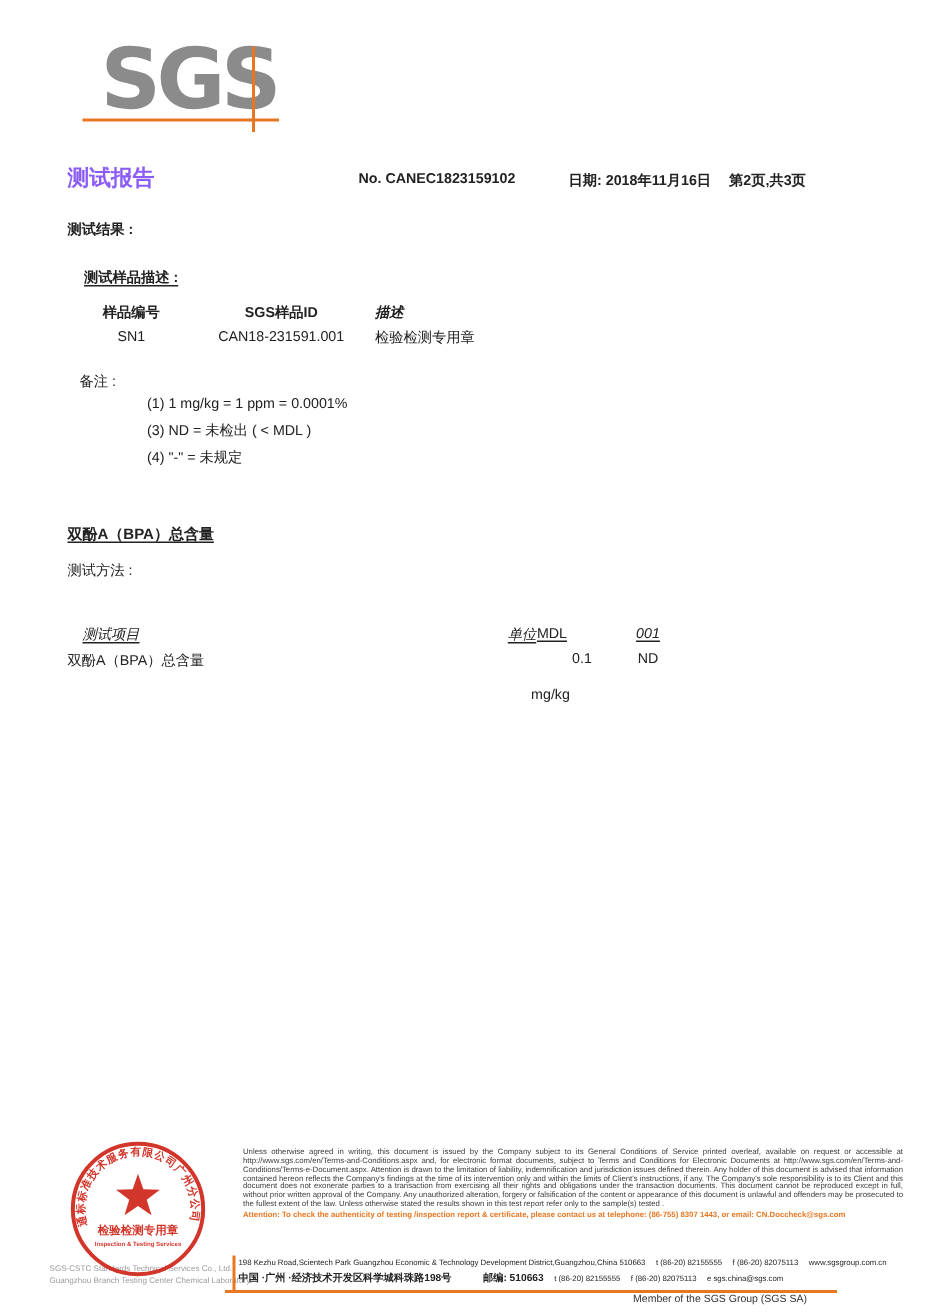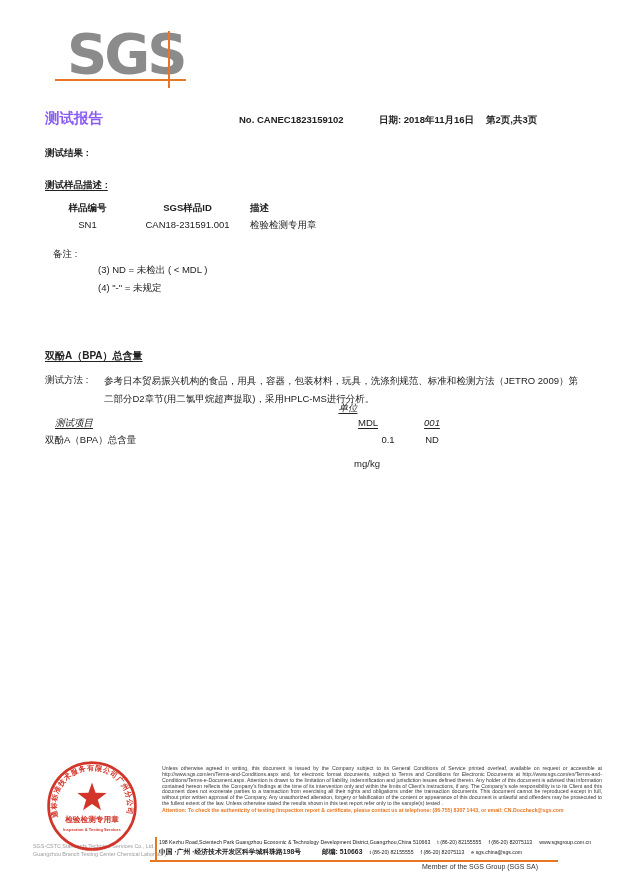--- a/index.html
+++ b/index.html
@@ -59,42 +59,42 @@
   <div class="abs crop" style="left:168px;top:31px;width:1.5px;height:57px;"></div>
   <div class="abs crop" style="left:55px;top:79px;width:131px;height:1.5px;"></div>
 
   <div class="abs doc-title" style="left:45px;top:109px;">测试报告</div>
   <div class="abs hdr-txt hdr-bold" style="left:215px;top:114px;">No. CANEC1823159102</div>
   <div class="abs hdr-txt hdr-bold" style="left:355px;top:114px;">日期: 2018年11月16日</div>
   <div class="abs hdr-txt hdr-bold" style="left:462px;top:114px;">第2页,共3页</div>
 
   <div class="abs txt bold" style="left:45px;top:147px;">测试结果 :</div>
 
-  <div class="abs txt bold ul" style="left:45px;top:179px;">测试样品描述 :</div>
+  <div class="abs txt bold ul" style="left:56px;top:179px;">测试样品描述 :</div>
 
   <div class="abs txt bold cell-c" style="left:45px;top:202px;width:85px;">样品编号</div>
   <div class="abs txt bold cell-c" style="left:135px;top:202px;width:105px;">SGS样品ID</div>
-  <div class="abs txt bold" style="left:250px;top:202px;">描述</div>
+  <div class="abs txt bold" style="left:250px;top:202px;font-style:italic;">描述</div>
 
   <div class="abs txt cell-c" style="left:45px;top:219px;width:85px;">SN1</div>
   <div class="abs txt cell-c" style="left:135px;top:219px;width:105px;">CAN18-231591.001</div>
   <div class="abs txt" style="left:250px;top:219px;">检验检测专用章</div>
 
   <div class="abs txt" style="left:53px;top:248px;">备注 :</div>
   <div class="abs notes-list" style="left:98px;top:261px;">
+    <div>(1) 1 mg/kg = 1 ppm = 0.0001%</div>
     <div>(3) ND = 未检出 ( &lt; MDL )</div>
     <div>(4) "-" = 未规定</div>
   </div>
 
   <div class="abs sec-head" style="left:45px;top:349px;">双酚A（BPA）总含量</div>
   <div class="abs txt" style="left:45px;top:374px;">测试方法 :</div>
-  <div class="abs method-text" style="left:104px;top:372px;">参考日本贸易振兴机构的食品，用具，容器，包装材料，玩具，洗涤剂规范、标准和检测方法（JETRO 2009）第二部分D2章节(用二氯甲烷超声提取)，采用HPLC-MS进行分析。</div>
 
   <div class="abs txt it ul" style="left:55px;top:417px;">测试项目</div>
-  <div class="abs txt it ul cell-c" style="left:326px;top:402px;width:44px;">单位</div>
+  <div class="abs txt it ul cell-c" style="left:326px;top:417px;width:44px;">单位</div>
   <div class="abs txt ul cell-c" style="left:346px;top:417px;width:44px;">MDL</div>
   <div class="abs txt it ul cell-c" style="left:412px;top:417px;width:40px;">001</div>
 
   <div class="abs txt" style="left:45px;top:434px;">双酚A（BPA）总含量</div>
   <div class="abs txt cell-c" style="left:345px;top:434px;width:44px;margin-top:24px;">mg/kg</div>
   <div class="abs txt cell-c" style="left:366px;top:434px;width:44px;">0.1</div>
   <div class="abs txt cell-c" style="left:412px;top:434px;width:40px;">ND</div>
 
   <div class="abs" style="left:162px;top:766px;">
     <div class="disclaimer">Unless otherwise agreed in writing, this document is issued by the Company subject to its General Conditions of Service printed overleaf, available on request or accessible at http://www.sgs.com/en/Terms-and-Conditions.aspx and, for electronic format documents, subject to Terms and Conditions for Electronic Documents at http://www.sgs.com/en/Terms-and-Conditions/Terms-e-Document.aspx. Attention is drawn to the limitation of liability, indemnification and jurisdiction issues defined therein. Any holder of this document is advised that information contained hereon reflects the Company's findings at the time of its intervention only and within the limits of Client's instructions, if any. The Company's sole responsibility is to its Client and this document does not exonerate parties to a transaction from exercising all their rights and obligations under the transaction documents. This document cannot be reproduced except in full, without prior written approval of the Company. Any unauthorized alteration, forgery or falsification of the content or appearance of this document is unlawful and offenders may be prosecuted to the fullest extent of the law. Unless otherwise stated the results shown in this test report refer only to the sample(s) tested .</div>

